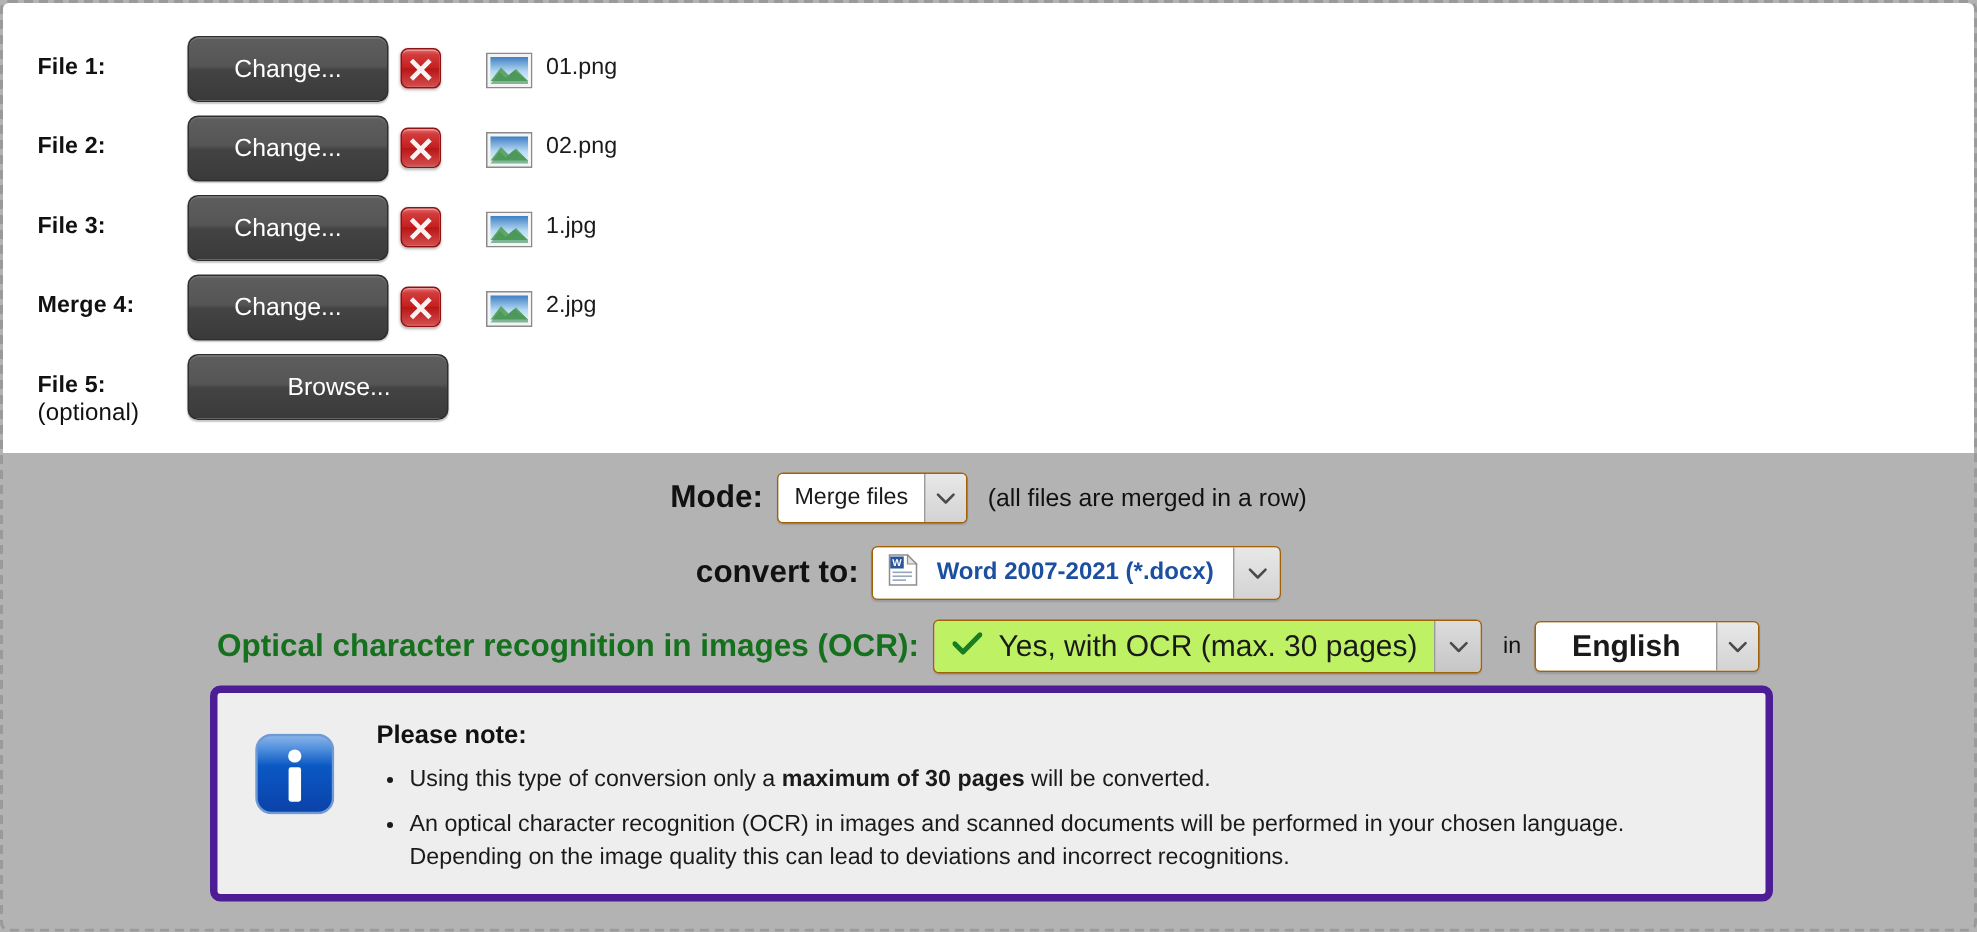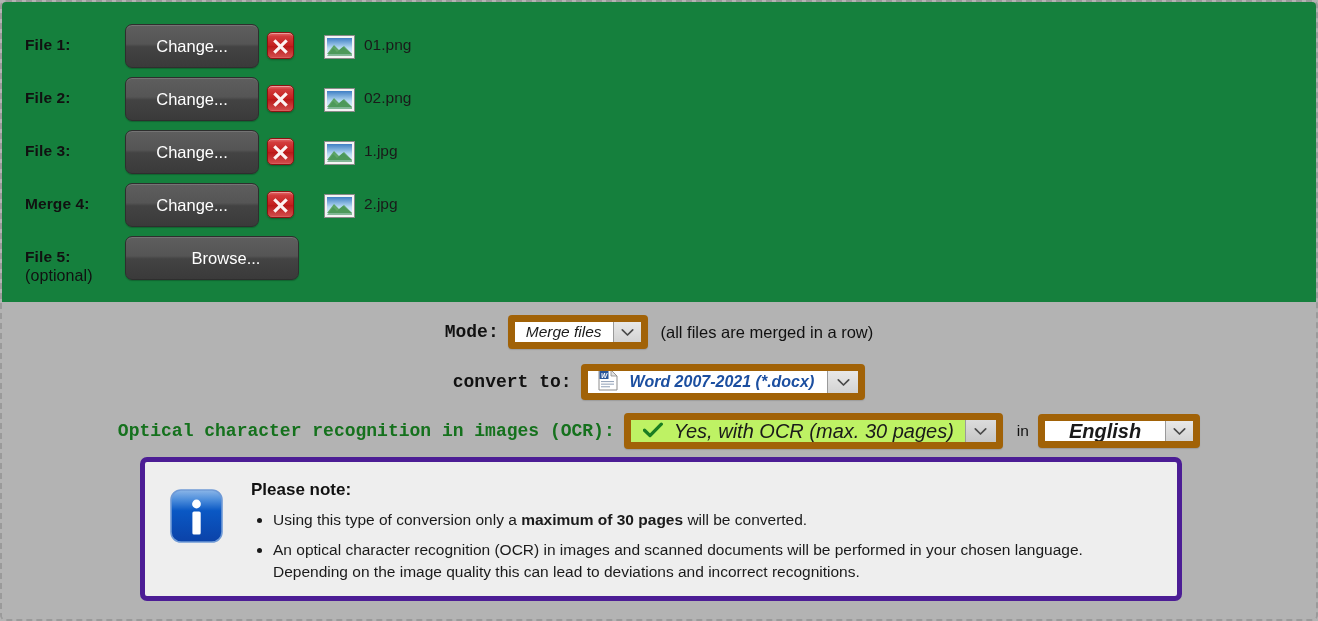--- a/index.html
+++ b/index.html
@@ -26,21 +26,21 @@
     background: #b3b3b3;
     overflow: hidden;
   }
 
   
   #file-panel {
     position: absolute;
     left: 0; top: 0;
     width: 100%;
     height: 353px;
-    background: #15803d;
+    background: #ffffff;
   }
 
   .file-row {
     position: absolute;
     left: 0;
     height: 46px;
     width: 100%;
   }
   .file-row.r1 { top: 22px; }
   .file-row.r2 { top: 75px; }
@@ -134,54 +134,52 @@
     width: 100%;
     display: flex;
     align-items: center;
     justify-content: center;
   }
   .opt-row.mode    { top: 10px;  height: 40px; }
   .opt-row.convert { top: 60px;  height: 40px; }
   .opt-row.ocr     { top: 108px; height: 42px; }
 
   .opt-label {
-    font-size: 18px;
+    font-size: 21px;
     font-weight: bold;
     color: #111;
     margin-right: 9px;
     white-space: nowrap;
-    font-family: Liberation Mono, monospace;
   }
   .opt-label.green { color: #15711d; text-align: center; }
 
   .opt-note {
     font-size: 16.5px;
     color: #111;
     margin-left: 13px;
     white-space: nowrap;
   }
   .in-word {
     font-size: 15.5px;
     color: #111;
     margin: 0 9px 0 14px;
   }
 
   
   .sel {
     display: inline-flex;
     align-items: stretch;
     box-sizing: border-box;
-    border: 7px solid #a16207;
+    border: 1px solid #a16207;
     border-radius: 4px;
     background: #fff;
     height: 34px;
     overflow: hidden;
     box-shadow: 0 1px 1px rgba(0,0,0,.13);
     cursor: pointer;
-    font-style: italic;
   }
   .sel .field {
     display: flex;
     align-items: center;
     padding: 0 11px;
     background: #ffffff;
     font-size: 15.5px;
     color: #1a1a1a;
     white-space: nowrap;
   }

